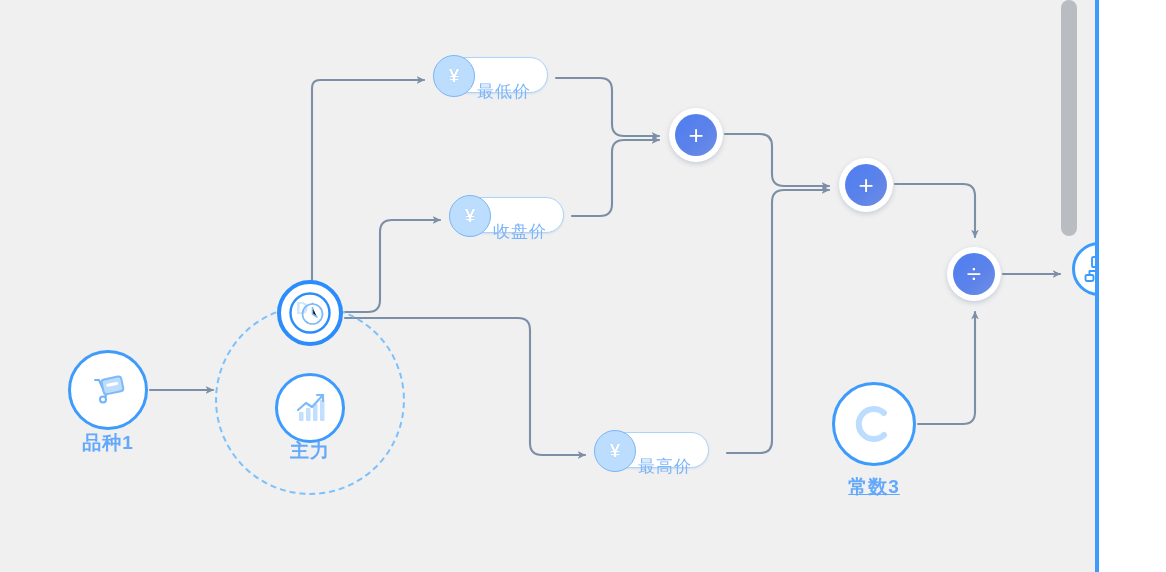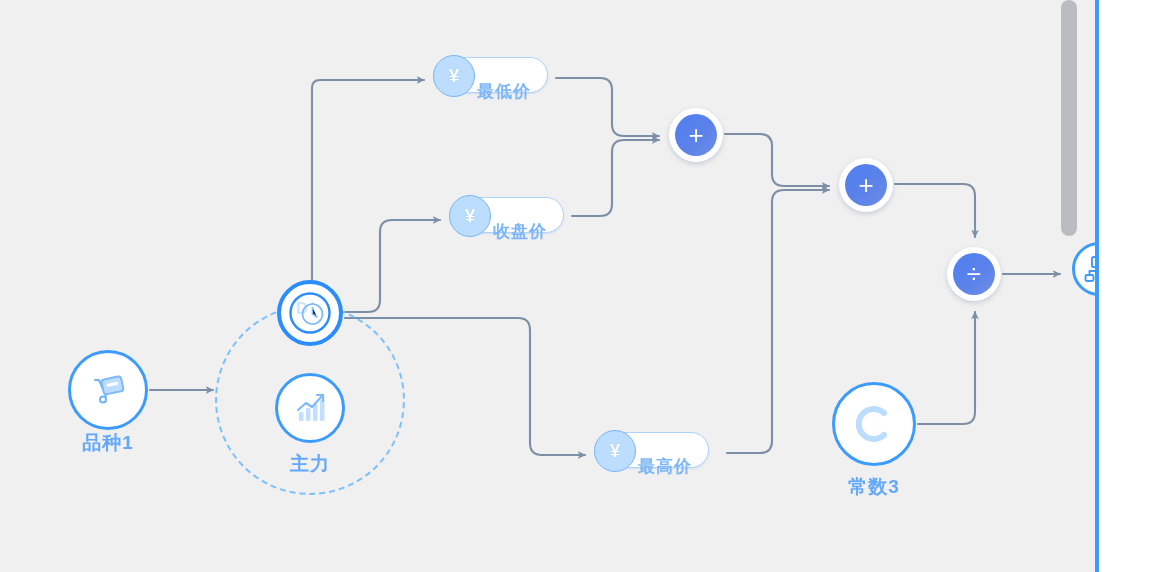--- a/index.html
+++ b/index.html
@@ -63,21 +63,21 @@
     background:#ffffff;
     border:1.5px solid #aed3fb;
     border-radius:18px;
     padding:0 16px 0 42px;
     box-sizing:border-box;
     box-shadow:0 1px 2px rgba(140,170,210,.25);
   }
   .pill-text{
     color:#7db6f8;
     font-size:17px;
-    font-weight:bold;
+    font-weight:normal;
     letter-spacing:1px;
     line-height:1;
     margin-top:32px;
   }
   .pill-badge{
     position:absolute;
     left:-2px;top:-3px;
     width:42px;height:42px;
     border-radius:50%;
     background:#bcddfd;
@@ -191,21 +191,21 @@
             <rect x="9" y="24" width="4.5" height="9" rx="1"></rect>
             <rect x="16" y="20" width="4.5" height="13" rx="1"></rect>
             <rect x="23" y="16" width="4.5" height="17" rx="1"></rect>
             <rect x="30" y="12" width="4.5" height="21" rx="1"></rect>
           </g>
           <polyline points="8,22 16,15 22,19 33,7" fill="none" stroke="#7cbafa" stroke-width="2.2" stroke-linecap="round" stroke-linejoin="round"></polyline>
           <polyline points="27,7 33,7 33,13" fill="none" stroke="#7cbafa" stroke-width="2.2" stroke-linecap="round" stroke-linejoin="round"></polyline>
         </svg>
       </span>
     </div>
-    <div class="node-label" style="top:78px;">主力</div>
+    <div class="node-label" style="top:65px;">主力</div>
   </div>
 
   <div class="node" style="left:277px;top:280px;">
     <div class="clock-node" style="width:66px;height:66px;">
       <span>
         <svg width="46" height="46" viewBox="0 0 46 46">
           <circle cx="23" cy="23" r="19.5" fill="none" stroke="#2b8cfb" stroke-width="2.4"></circle>
           <text x="9" y="24" font-family="Liberation Sans, sans-serif" font-size="17" font-weight="bold" fill="#cfe6fd">D</text>
           <g stroke="#7cbafa" stroke-width="1.6" stroke-linecap="round">
             <circle cx="25.5" cy="24" r="10" fill="none"></circle>
@@ -250,21 +250,21 @@
   </div>
 
   <div class="node" style="left:832px;top:382px;">
     <div class="circle-node" style="width:84px;height:84px;">
       <span>
         <svg width="50" height="50" viewBox="0 0 50 50">
           <path d="M35,14 A15,15 0 1 0 35,36" fill="none" stroke="#bcddfd" stroke-width="6" stroke-linecap="round"></path>
         </svg>
       </span>
     </div>
-    <div class="node-label" style="top:92px;">常数3</div>
+    <div class="node-label" style="top:92px;text-decoration:underline;">常数3</div>
   </div>
 
   <div class="node" style="left:1072px;top:242px;">
     <div class="circle-node" style="width:54px;height:54px;">
       <span>
         <svg width="34" height="34" viewBox="0 0 34 34">
           <g fill="none" stroke="#3d9bfd" stroke-width="1.9" stroke-linejoin="round" stroke-linecap="round">
             <rect x="10" y="5" width="14" height="10" rx="1.6"></rect>
             <rect x="14.5" y="8" width="5" height="4.5" rx="0.8"></rect>
             <path d="M17,15 L17,19 M7.5,23 L7.5,19 L26.5,19 L26.5,23"></path>

